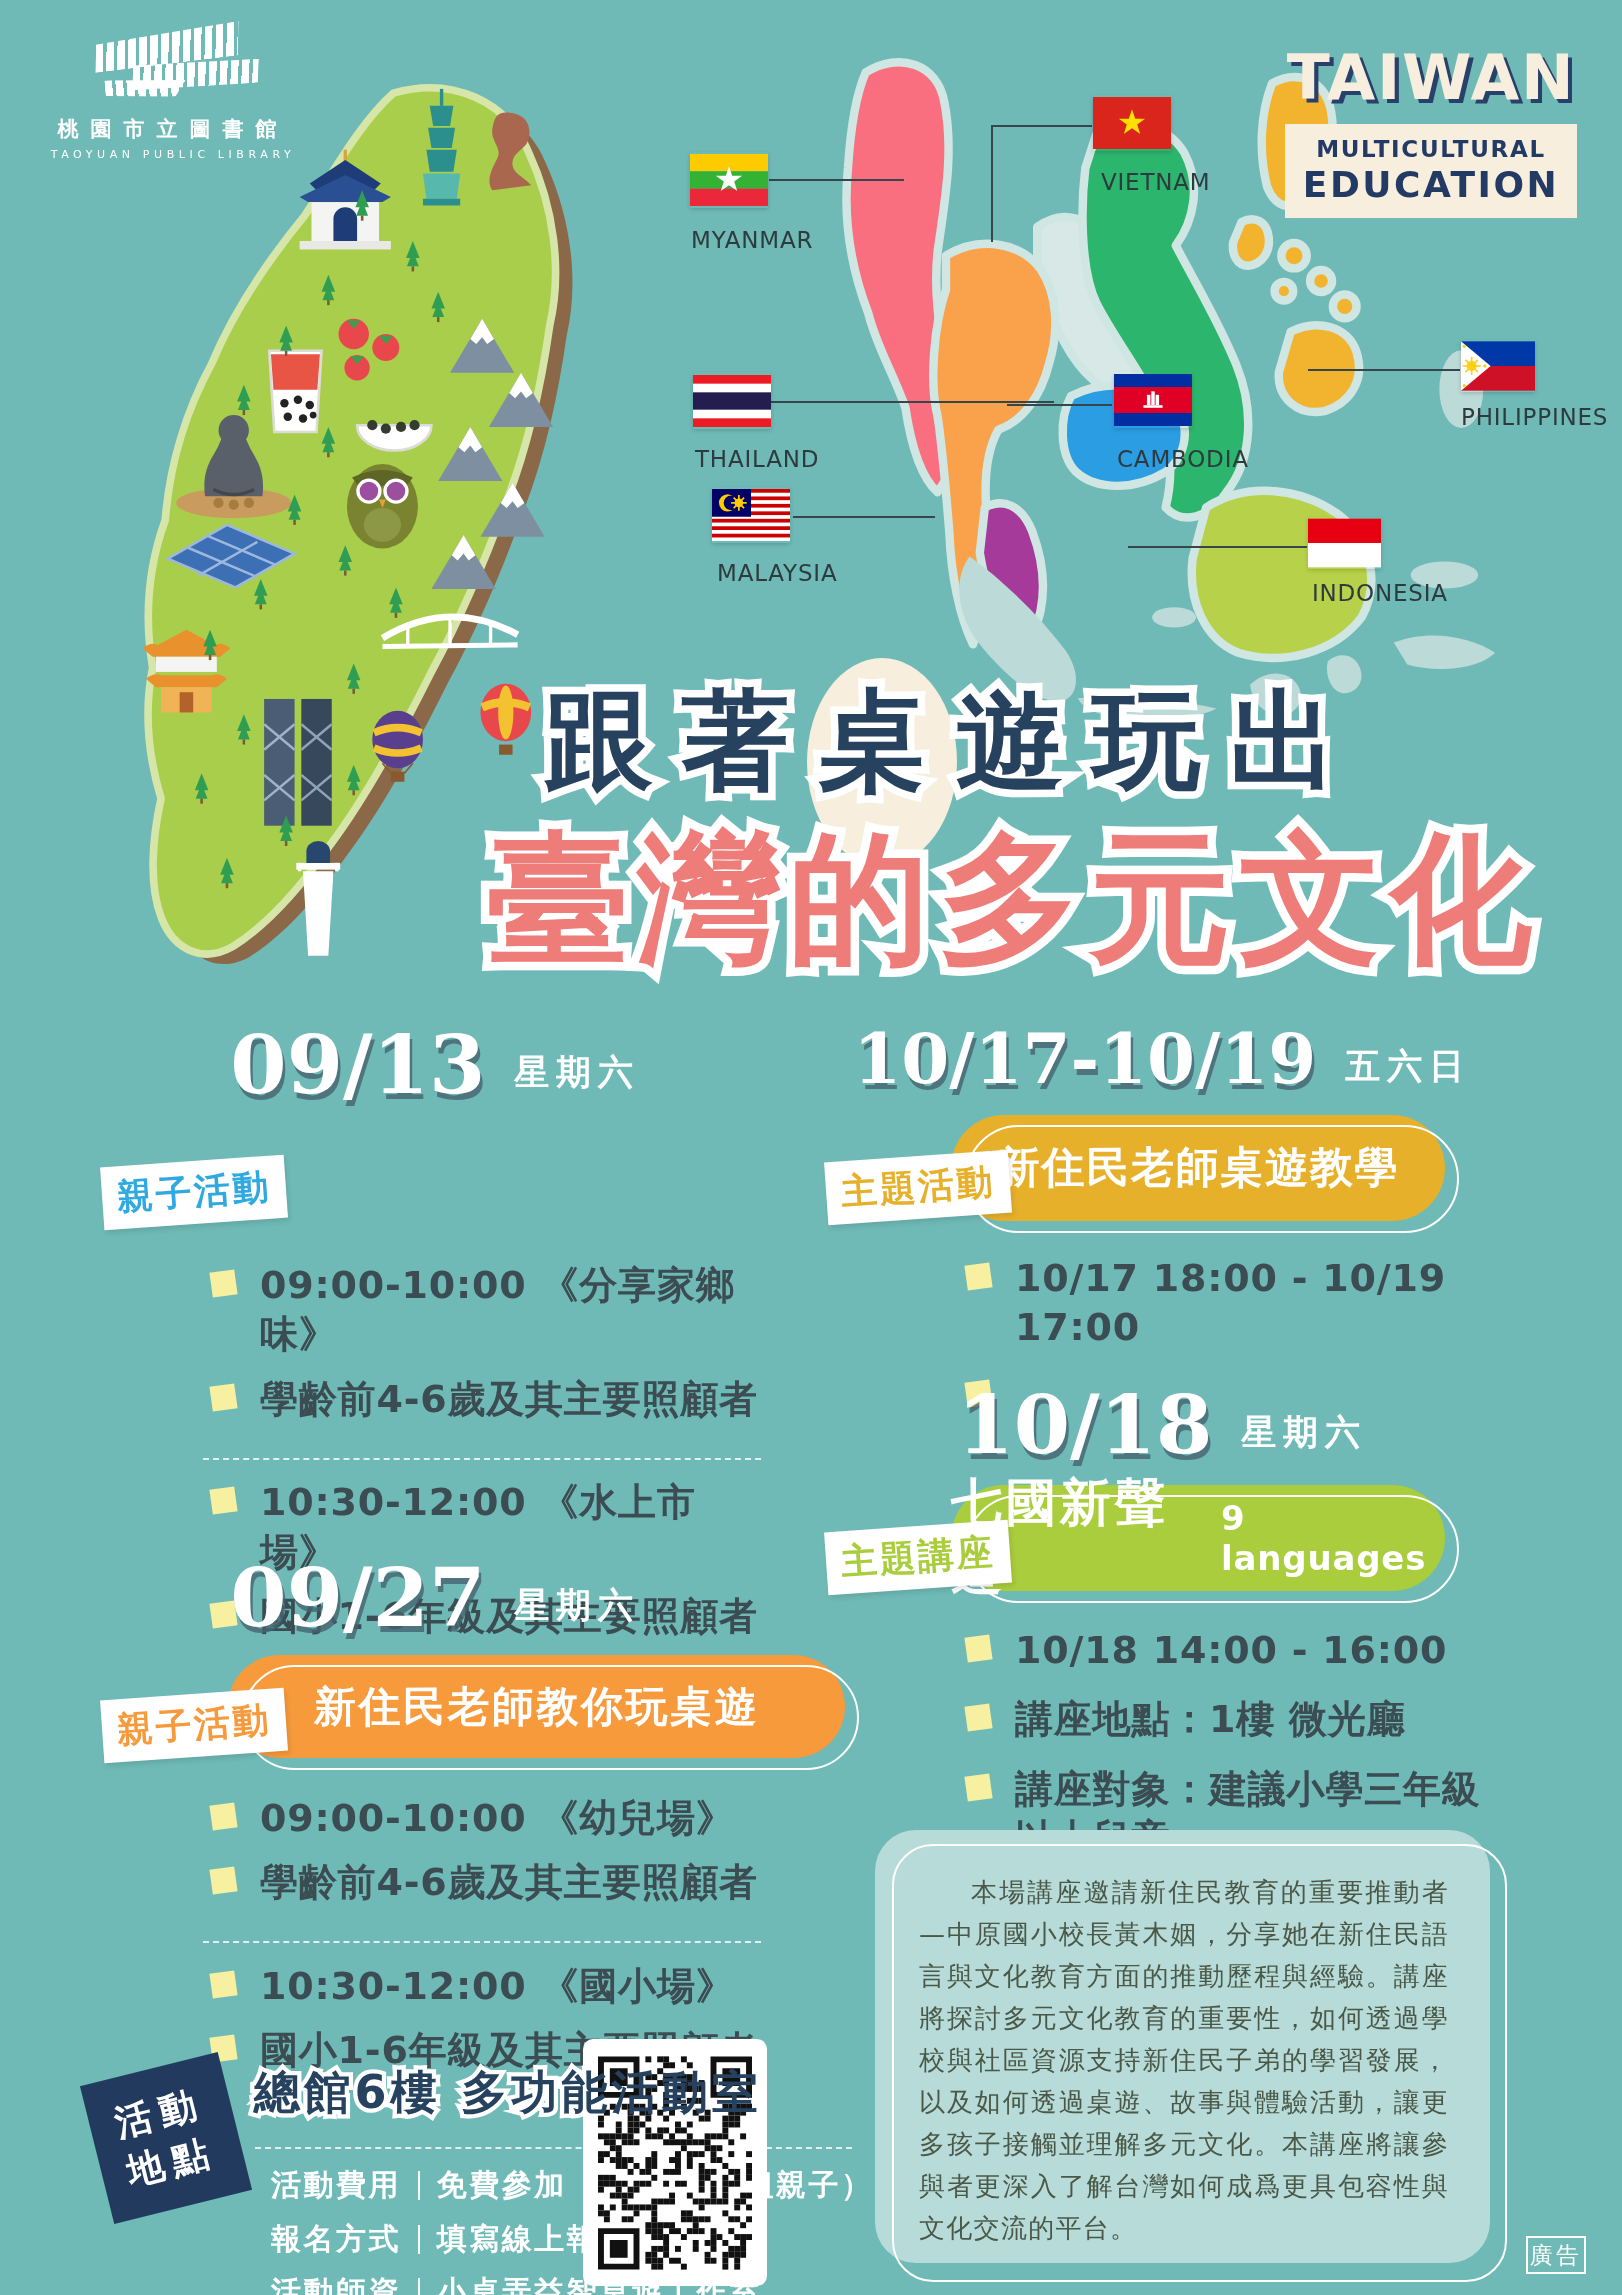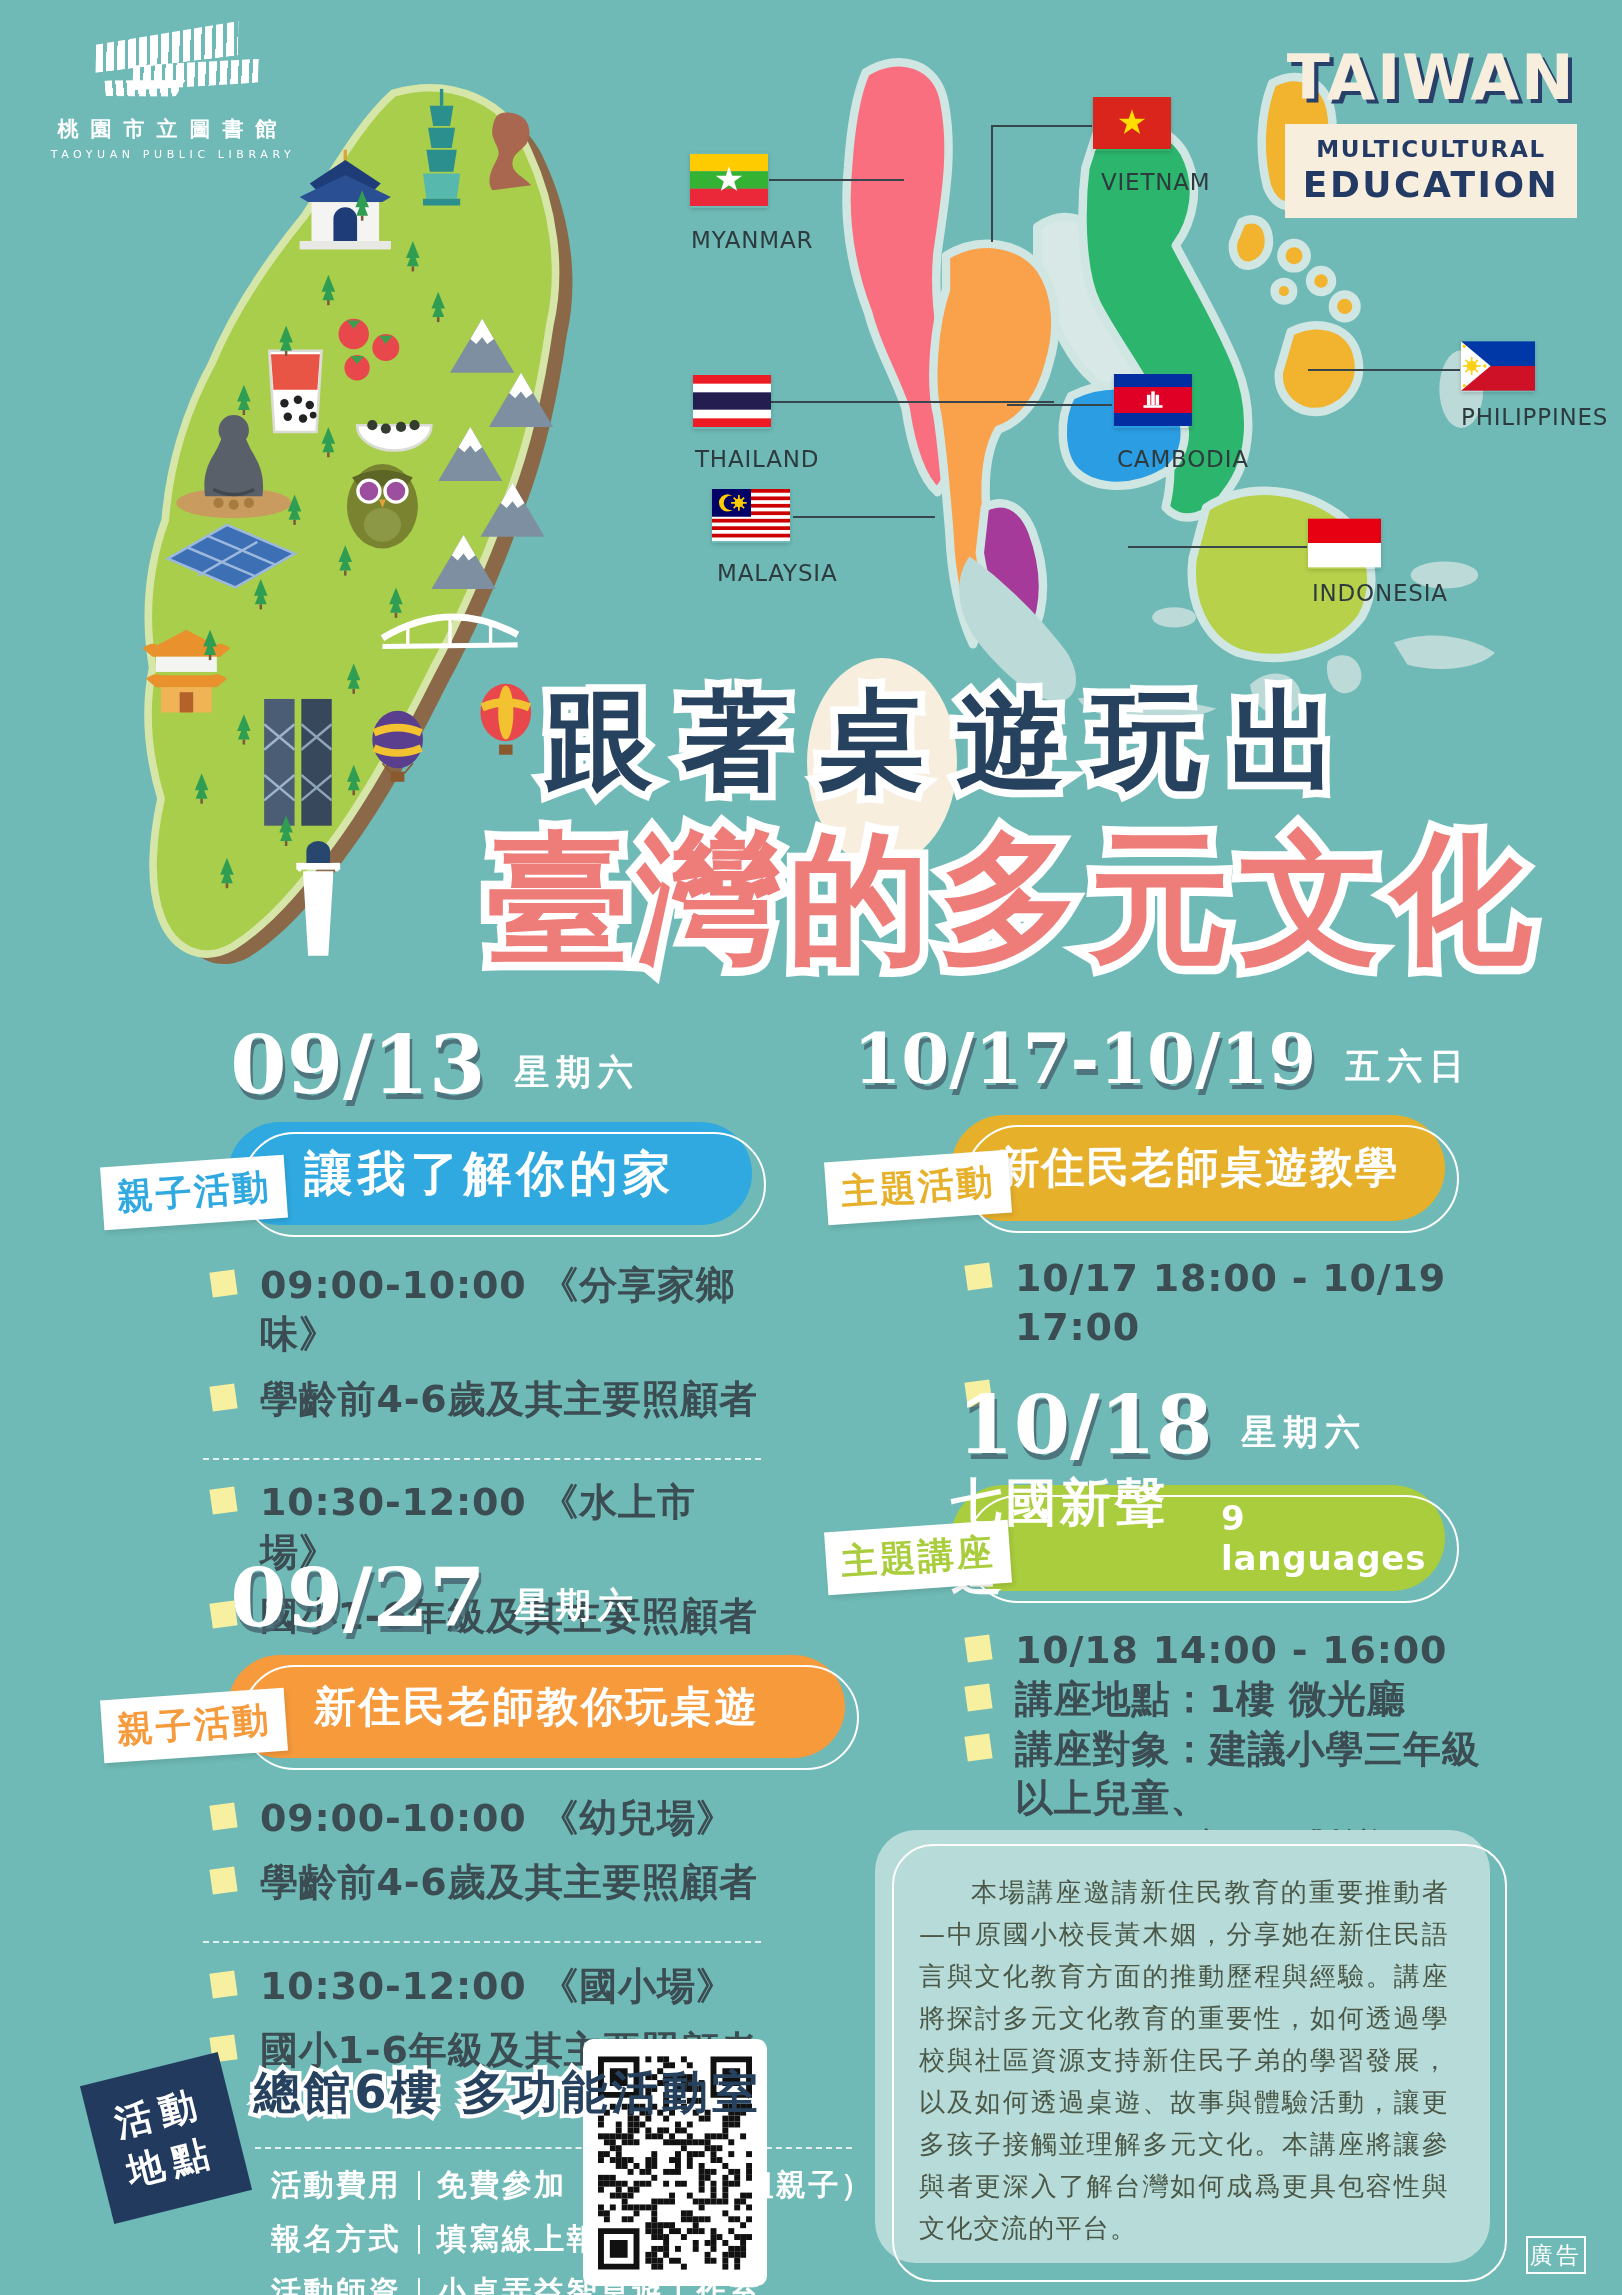--- a/index.html
+++ b/index.html
@@ -468,23 +468,20 @@
     <span class="outline-wrap"><span class="stroke">臺灣的多元文化</span><span class="fill">臺灣的多元文化</span></span>
   </div>
 
   <div class="abs event" style="left:97px;top:1024px;width:676px">
     <div class="date-row">
       <span class="date" style="font-size:81px">09/13</span>
       <span class="weekday">星期六</span>
     </div>
     <div class="pill-row" style="height:110px">
       <span class="tag" style="left:5px;top:39px;color:var(--blue)">親子活動</span>
-      <div class="pill" style="position:absolute;left:131px;top:0;width:524px;height:103px;background:var(--blue);font-size:48px;letter-spacing:5px">
-        <span>讓我了解你的家</span>
-      </div>
     </div>
     <div class="bullets" style="margin:29px 0 0 114px;gap:15px">
       <div class="brow">
           <span class="sq"></span>
           <span>09:00-10:00 《分享家鄉味》</span>
         </div>
       <div class="brow">
           <span class="sq"></span>
           <span>學齡前4-6歲及其主要照顧者</span>
         </div>
@@ -559,21 +556,21 @@
       <span class="date" style="font-size:81px">10/18</span>
       <span class="weekday">星期六</span>
     </div>
     <div class="pill-row" style="height:112px;margin-top:20px">
       <span class="tag" style="left:1.7px;top:41px;color:var(--lime)">主題講座</span>
       <div class="pill" style="position:absolute;left:127px;top:0;width:494px;height:106px;background:var(--lime);font-size:51px;letter-spacing:3.4px">
         <span>七國新聲道</span>
           <span class="pill-suffix">9 languages</span>
       </div>
     </div>
-    <div class="bullets" style="margin:29px 0 0 142px;">
+    <div class="bullets" style="margin:29px 0 0 142px;gap:20px">
       <div class="brow">
           <span class="sq"></span>
           <span>10/18 14:00 - 16:00</span>
         </div>
       <div class="brow">
           <span class="sq"></span>
           <span>講座地點：1樓 微光廳</span>
         </div>
       <div class="brow">
           <span class="sq"></span>

